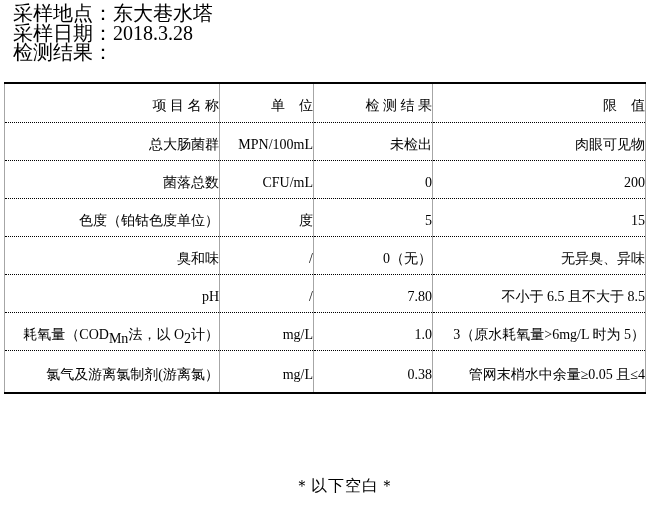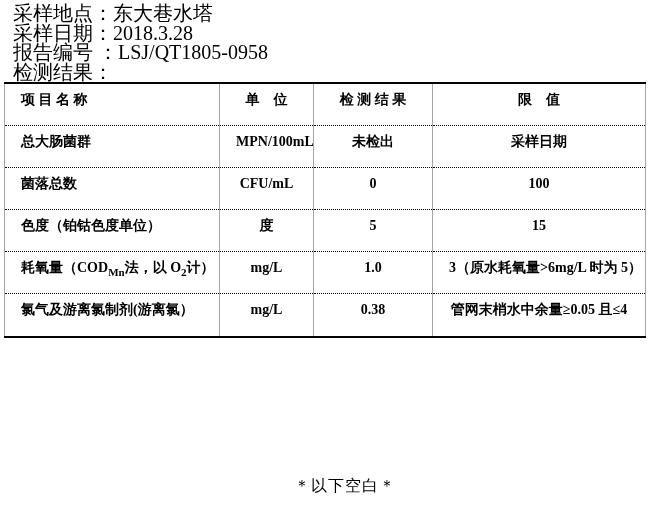--- a/index.html
+++ b/index.html
@@ -29,52 +29,52 @@
     border-top:2px solid #000000;
     border-bottom:2px solid #000000;
     border-left:1px solid #a6a6a6;
     border-right:1px solid #a6a6a6;
     font-size:14px;
   }
   .report-table th,
   .report-table td{
     border-left:1px solid #a6a6a6;
     border-bottom:1px dotted #000000;
-    font-weight:bold;
-    padding:16px;
+    font-weight:normal;
+    padding:0;
     padding-top:7px;
     vertical-align:middle;
     white-space:nowrap;
     overflow:hidden;
+    text-align:right;
   }
   .report-table th:first-child,
   .report-table td:first-child{border-left:none;}
   .report-table tbody tr:last-child td{border-bottom:none;margin-left:26px;}
   .report-table thead tr{height:39px;}
   .report-table tbody tr{height:38px;}
   .report-table tbody tr:last-child{height:43px;}
   .c-item{text-align:left;padding-left:24px;}
   .c-center{text-align:center;}
-  sub{font-size:11px;line-height:0;}
+  sub{font-size:14px;line-height:0;}
   .footer-note{
     position:absolute;
     left:16px;top:476px;
     width:658px;
     text-align:center;
     font-size:16px;
     letter-spacing:1px;
   }
 </style>
 </head>
 <body>
 
 <div class="header-block">
   <div class="header-line">采样地点：东大巷水塔</div>
   <div class="header-line">采样日期：2018.3.28</div>
-  <div class="header-line">报告编号 ：LSJ/QT1805-0958</div>
   <div class="header-line">检测结果：</div>
 </div>
 
 <table class="report-table">
   <colgroup>
     <col style="width:215px">
     <col style="width:94px">
     <col style="width:119px">
     <col style="width:213px">
   </colgroup>
@@ -84,33 +84,45 @@
       <th class="c-center">单　位</th>
       <th class="c-center">检 测 结 果</th>
       <th class="c-center">限　值</th>
     </tr>
   </thead>
   <tbody>
       <tr>
         <td class="c-item">总大肠菌群</td>
         <td class="c-center">MPN/100mL</td>
         <td class="c-center">未检出</td>
-        <td class="c-center">采样日期</td>
+        <td class="c-center">肉眼可见物</td>
       </tr>
       <tr>
         <td class="c-item">菌落总数</td>
         <td class="c-center">CFU/mL</td>
         <td class="c-center">0</td>
-        <td class="c-center">100</td>
+        <td class="c-center">200</td>
       </tr>
       <tr>
         <td class="c-item">色度（铂钴色度单位）</td>
         <td class="c-center">度</td>
         <td class="c-center">5</td>
         <td class="c-center">15</td>
+      </tr>
+      <tr>
+        <td class="c-item">臭和味</td>
+        <td class="c-center">/</td>
+        <td class="c-center">0（无）</td>
+        <td class="c-center">无异臭、异味</td>
+      </tr>
+      <tr>
+        <td class="c-item">pH</td>
+        <td class="c-center">/</td>
+        <td class="c-center">7.80</td>
+        <td class="c-center">不小于 6.5 且不大于 8.5</td>
       </tr>
       <tr>
         <td class="c-item">耗氧量（COD<sub>Mn</sub>法，以 O<sub>2</sub>计）</td>
         <td class="c-center">mg/L</td>
         <td class="c-center">1.0</td>
         <td class="c-center">3（原水耗氧量&gt;6mg/L 时为 5）</td>
       </tr>
       <tr>
         <td class="c-item">氯气及游离氯制剂(游离氯）</td>
         <td class="c-center">mg/L</td>

